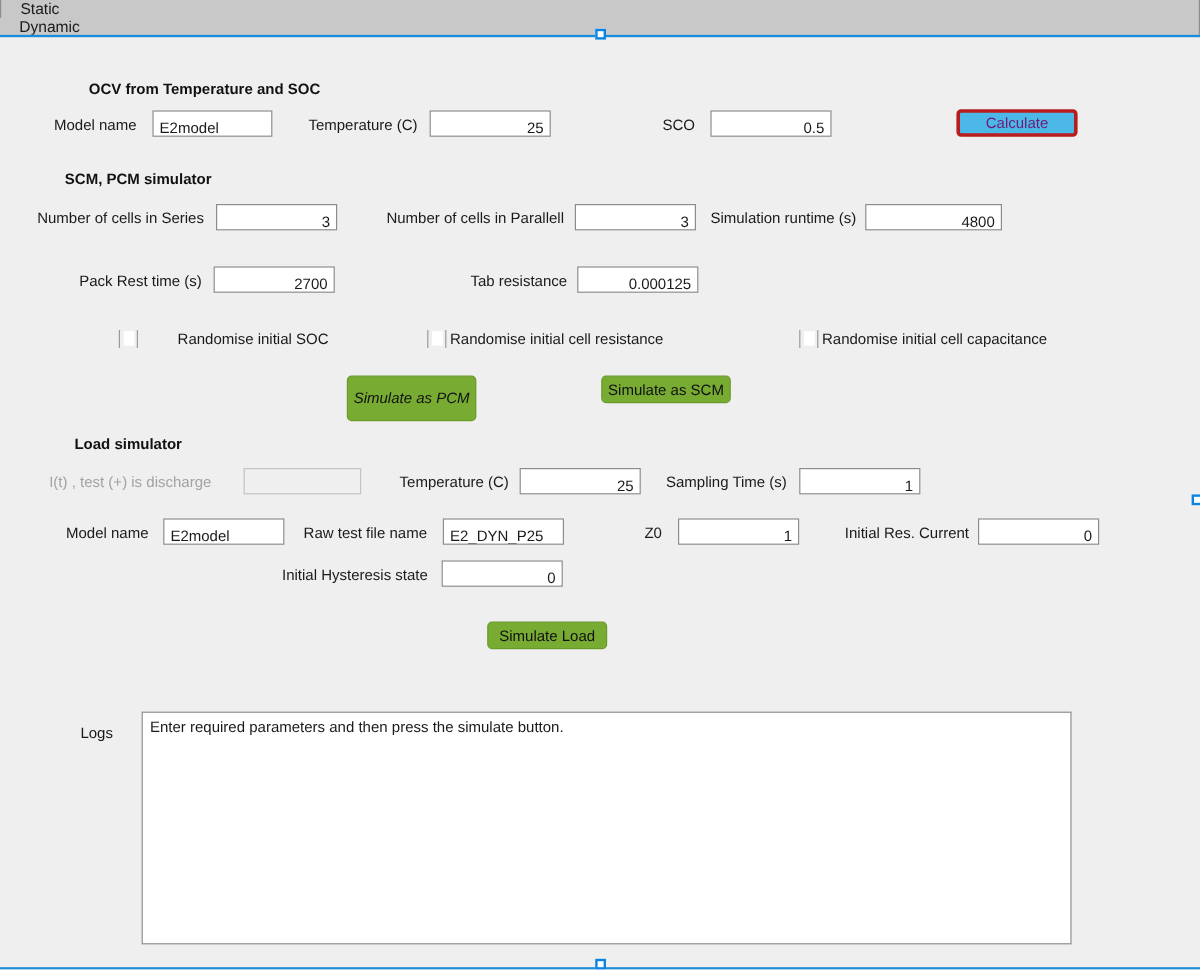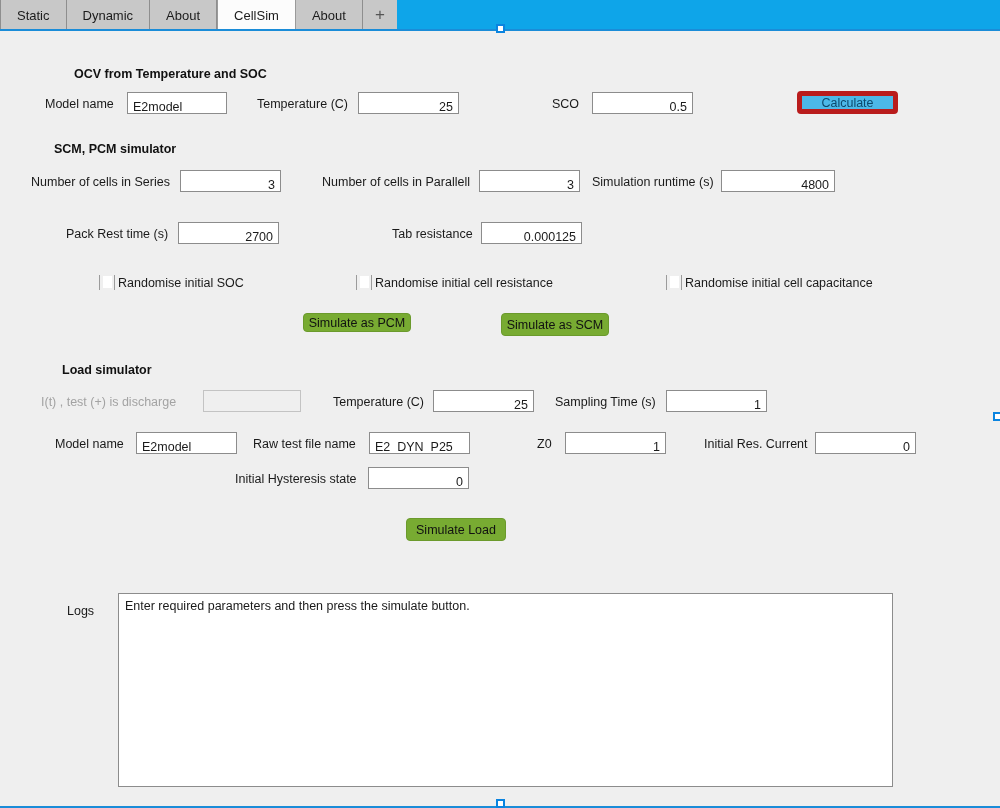--- a/index.html
+++ b/index.html
@@ -15,23 +15,24 @@
     color: #1a1a1a;
     overflow: hidden;
     position: relative;
   }
 
   
   .tabbar {
     position: absolute;
     left: 0; top: 0;
     width: 1000px; height: 30px;
-    background: #0ea5e9;
+    background: #d946ef;
     display: flex;
     align-items: stretch;
+    flex-direction: column;
   }
   .tab {
     position: relative;
     display: flex;
     align-items: center;
     padding: 0 16px;
     font-size: 13px;
     color: #1b1b1b;
     background: #c8c8c8;
     border-right: 1px solid #8e8e8e;
@@ -124,22 +125,22 @@
     font-size: 12.5px;
     text-align: center;
     white-space: nowrap;
     cursor: default;
     display: flex;
     align-items: center;
     justify-content: center;
   }
   .btn.blue {
     background: #4cb8e8;
-    border: 5px solid #b91c1c;
-    color: #0c4a6e;
+    border: 3px solid #b91c1c;
+    color: #701a75;
   }
   .btn.green {
     background: #78ab32;
     border: 1px solid #6b9a2c;
     color: #111111;
   }
 
   
   .cbx-row { position: absolute; display: flex; align-items: center; }
   .cbx {
@@ -225,34 +226,34 @@
 
   <div class="lbl" style="left:592px; top:143px;">Simulation runtime (s)</div>
   <div class="field num" style="left:721px; top:139px; width:114px;">4800</div>
 
   <div class="lbl" style="left:66px; top:195px;">Pack Rest time (s)</div>
   <div class="field num" style="left:178px; top:191px; width:101px;">2700</div>
 
   <div class="lbl" style="left:392px; top:195px;">Tab resistance</div>
   <div class="field num" style="left:481px; top:191px; width:101px;">0.000125</div>
 
-  <div class="cbx-row" style="left:99px; top:244px;">
+  <div class="cbx-row" style="left:99px; top:244px;gap:30px;">
     <span class="cbx"></span>
     <span class="cbx-label">Randomise initial SOC</span>
   </div>
   <div class="cbx-row" style="left:356px; top:244px;">
     <span class="cbx"></span>
     <span class="cbx-label">Randomise initial cell resistance</span>
   </div>
   <div class="cbx-row" style="left:666px; top:244px;">
     <span class="cbx"></span>
     <span class="cbx-label">Randomise initial cell capacitance</span>
   </div>
 
-  <div class="btn green" style="left:303px; top:282px; width:108px; height:19px;">
+  <div class="btn green" style="left:289px; top:282px; width:108px; height:38px;font-style:italic;">
       <span>Simulate as PCM</span>
     </div>
   <div class="btn green" style="left:501px; top:282px; width:108px; height:23px;justify-content:center;">
       <span>Simulate as SCM</span>
     </div>
 
   <div class="group-title" style="left:62px; top:332px;">Load simulator</div>
 
   <div class="lbl dim" style="left:41px; top:363px;">I(t) , test (+) is discharge</div>
   <div class="field disabled" style="left:203px; top:359px; width:98px;"></div>

